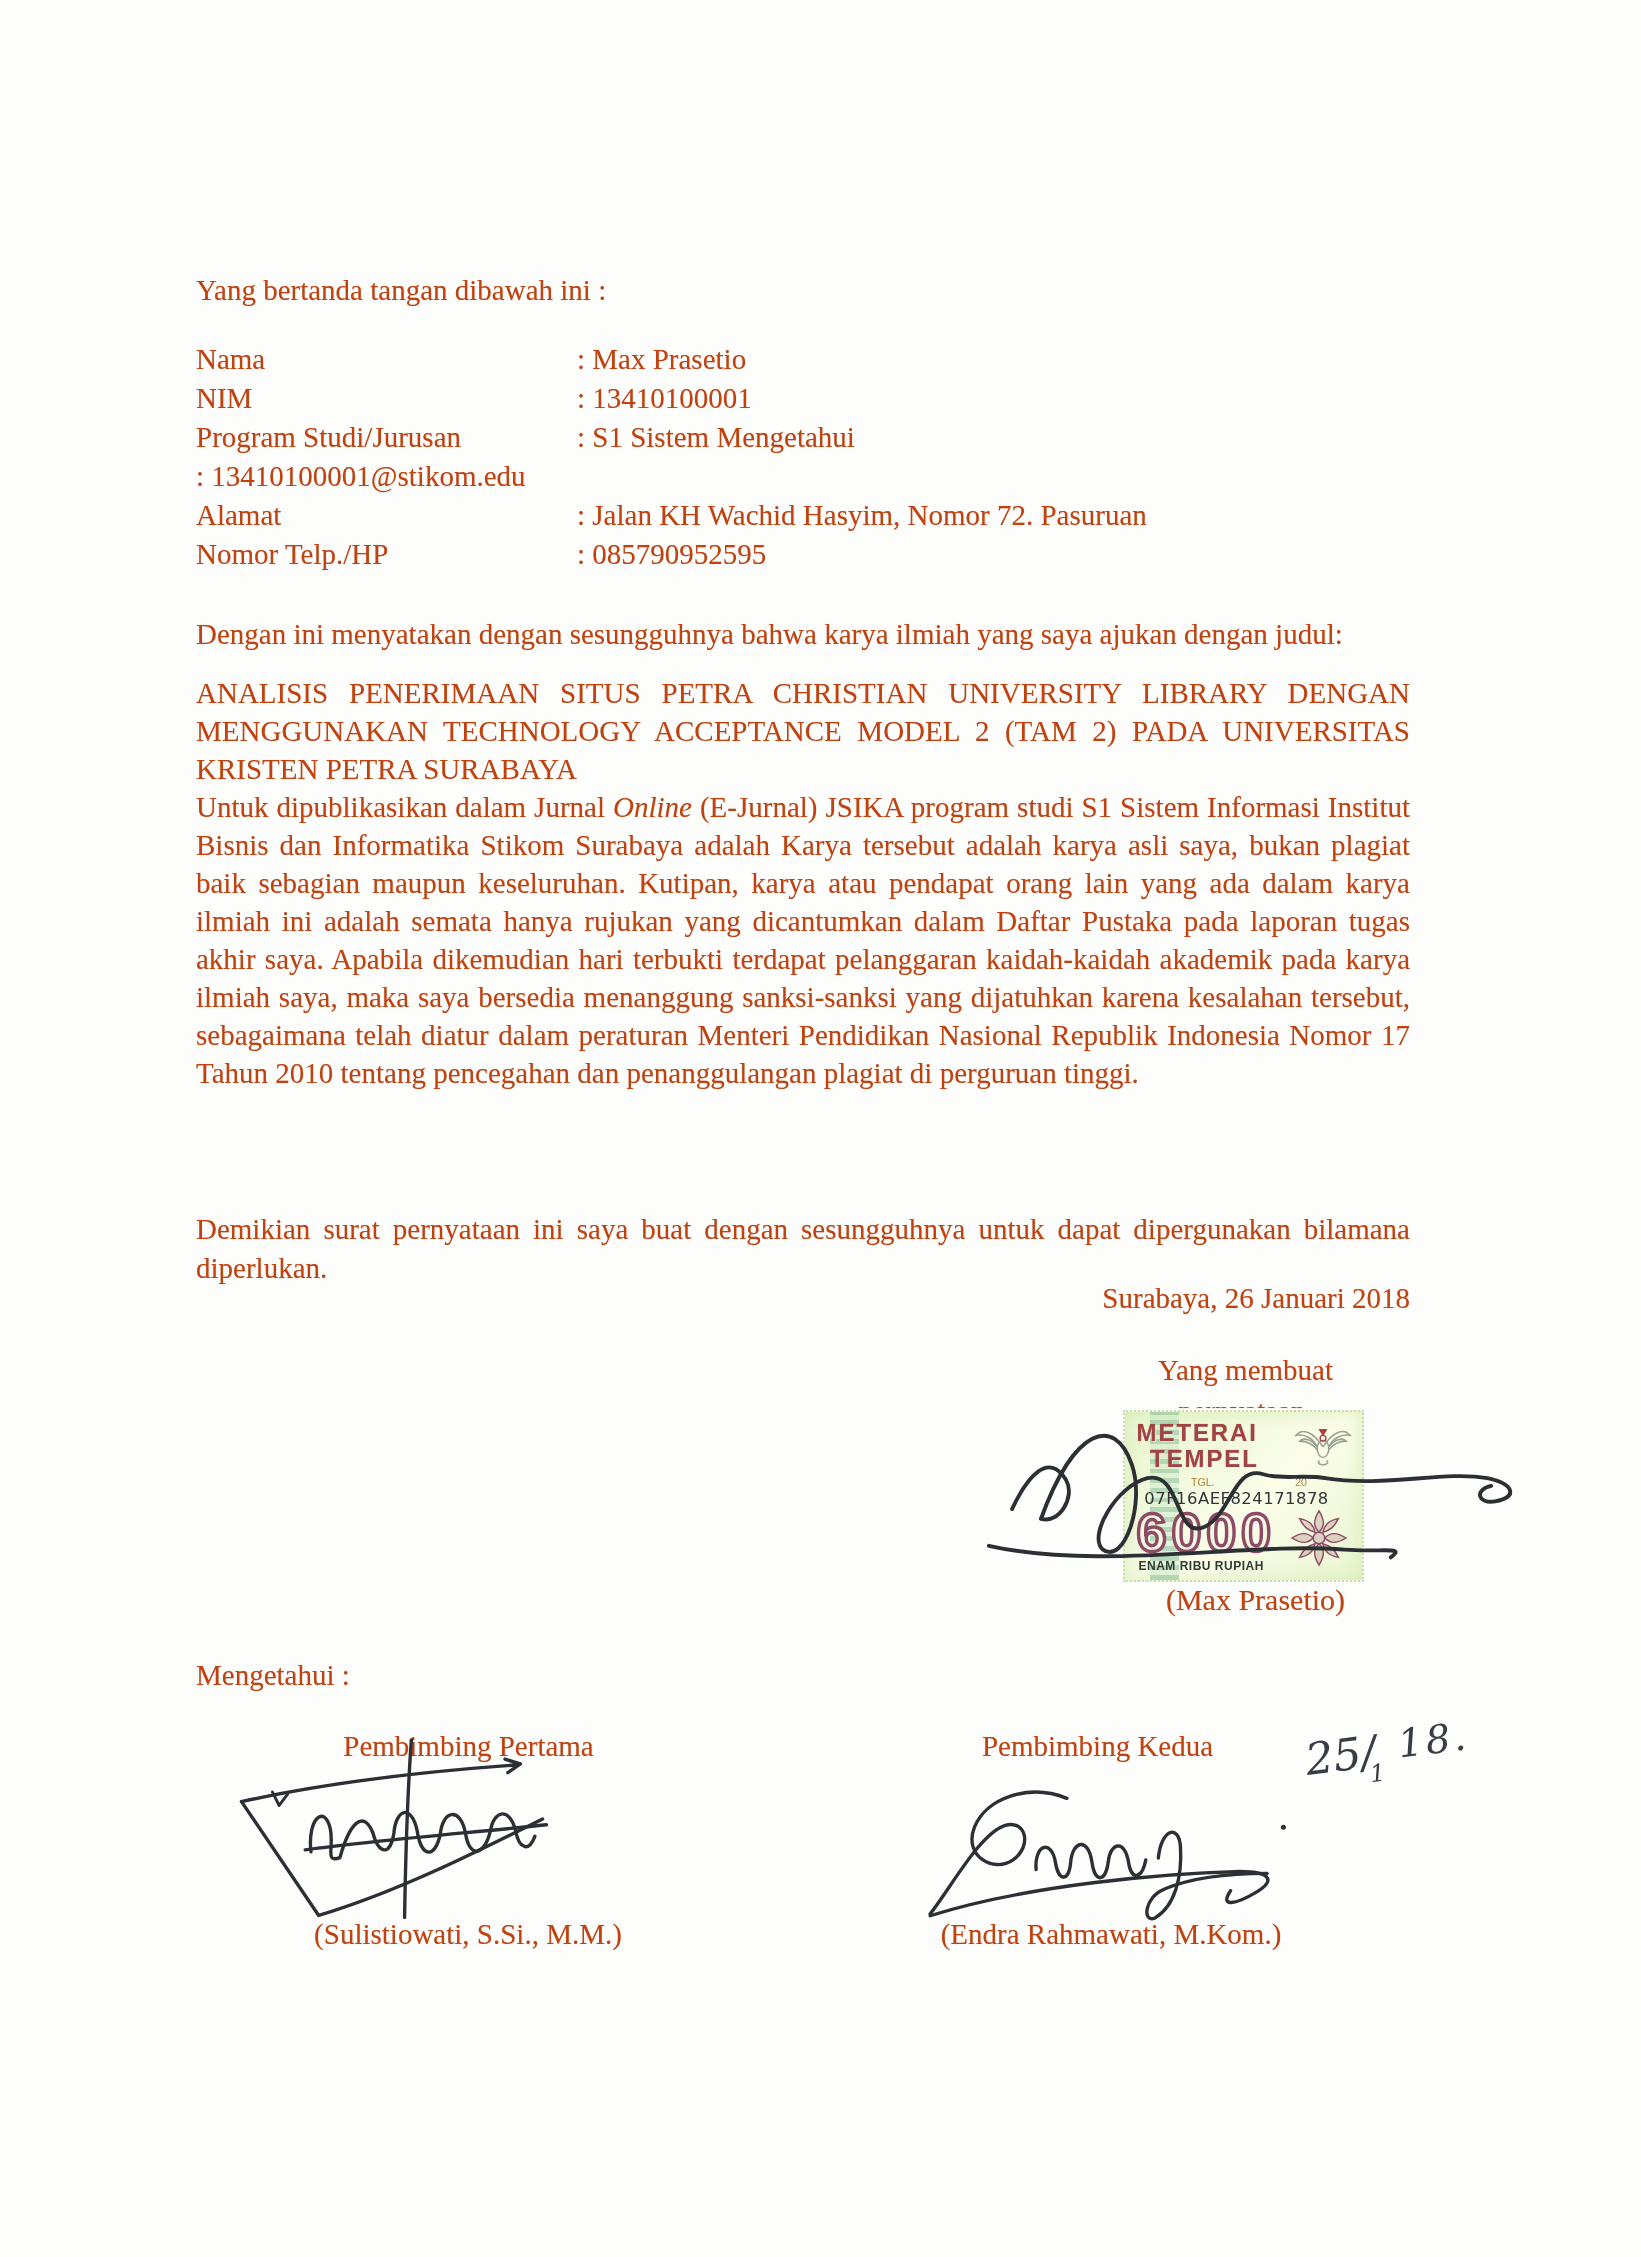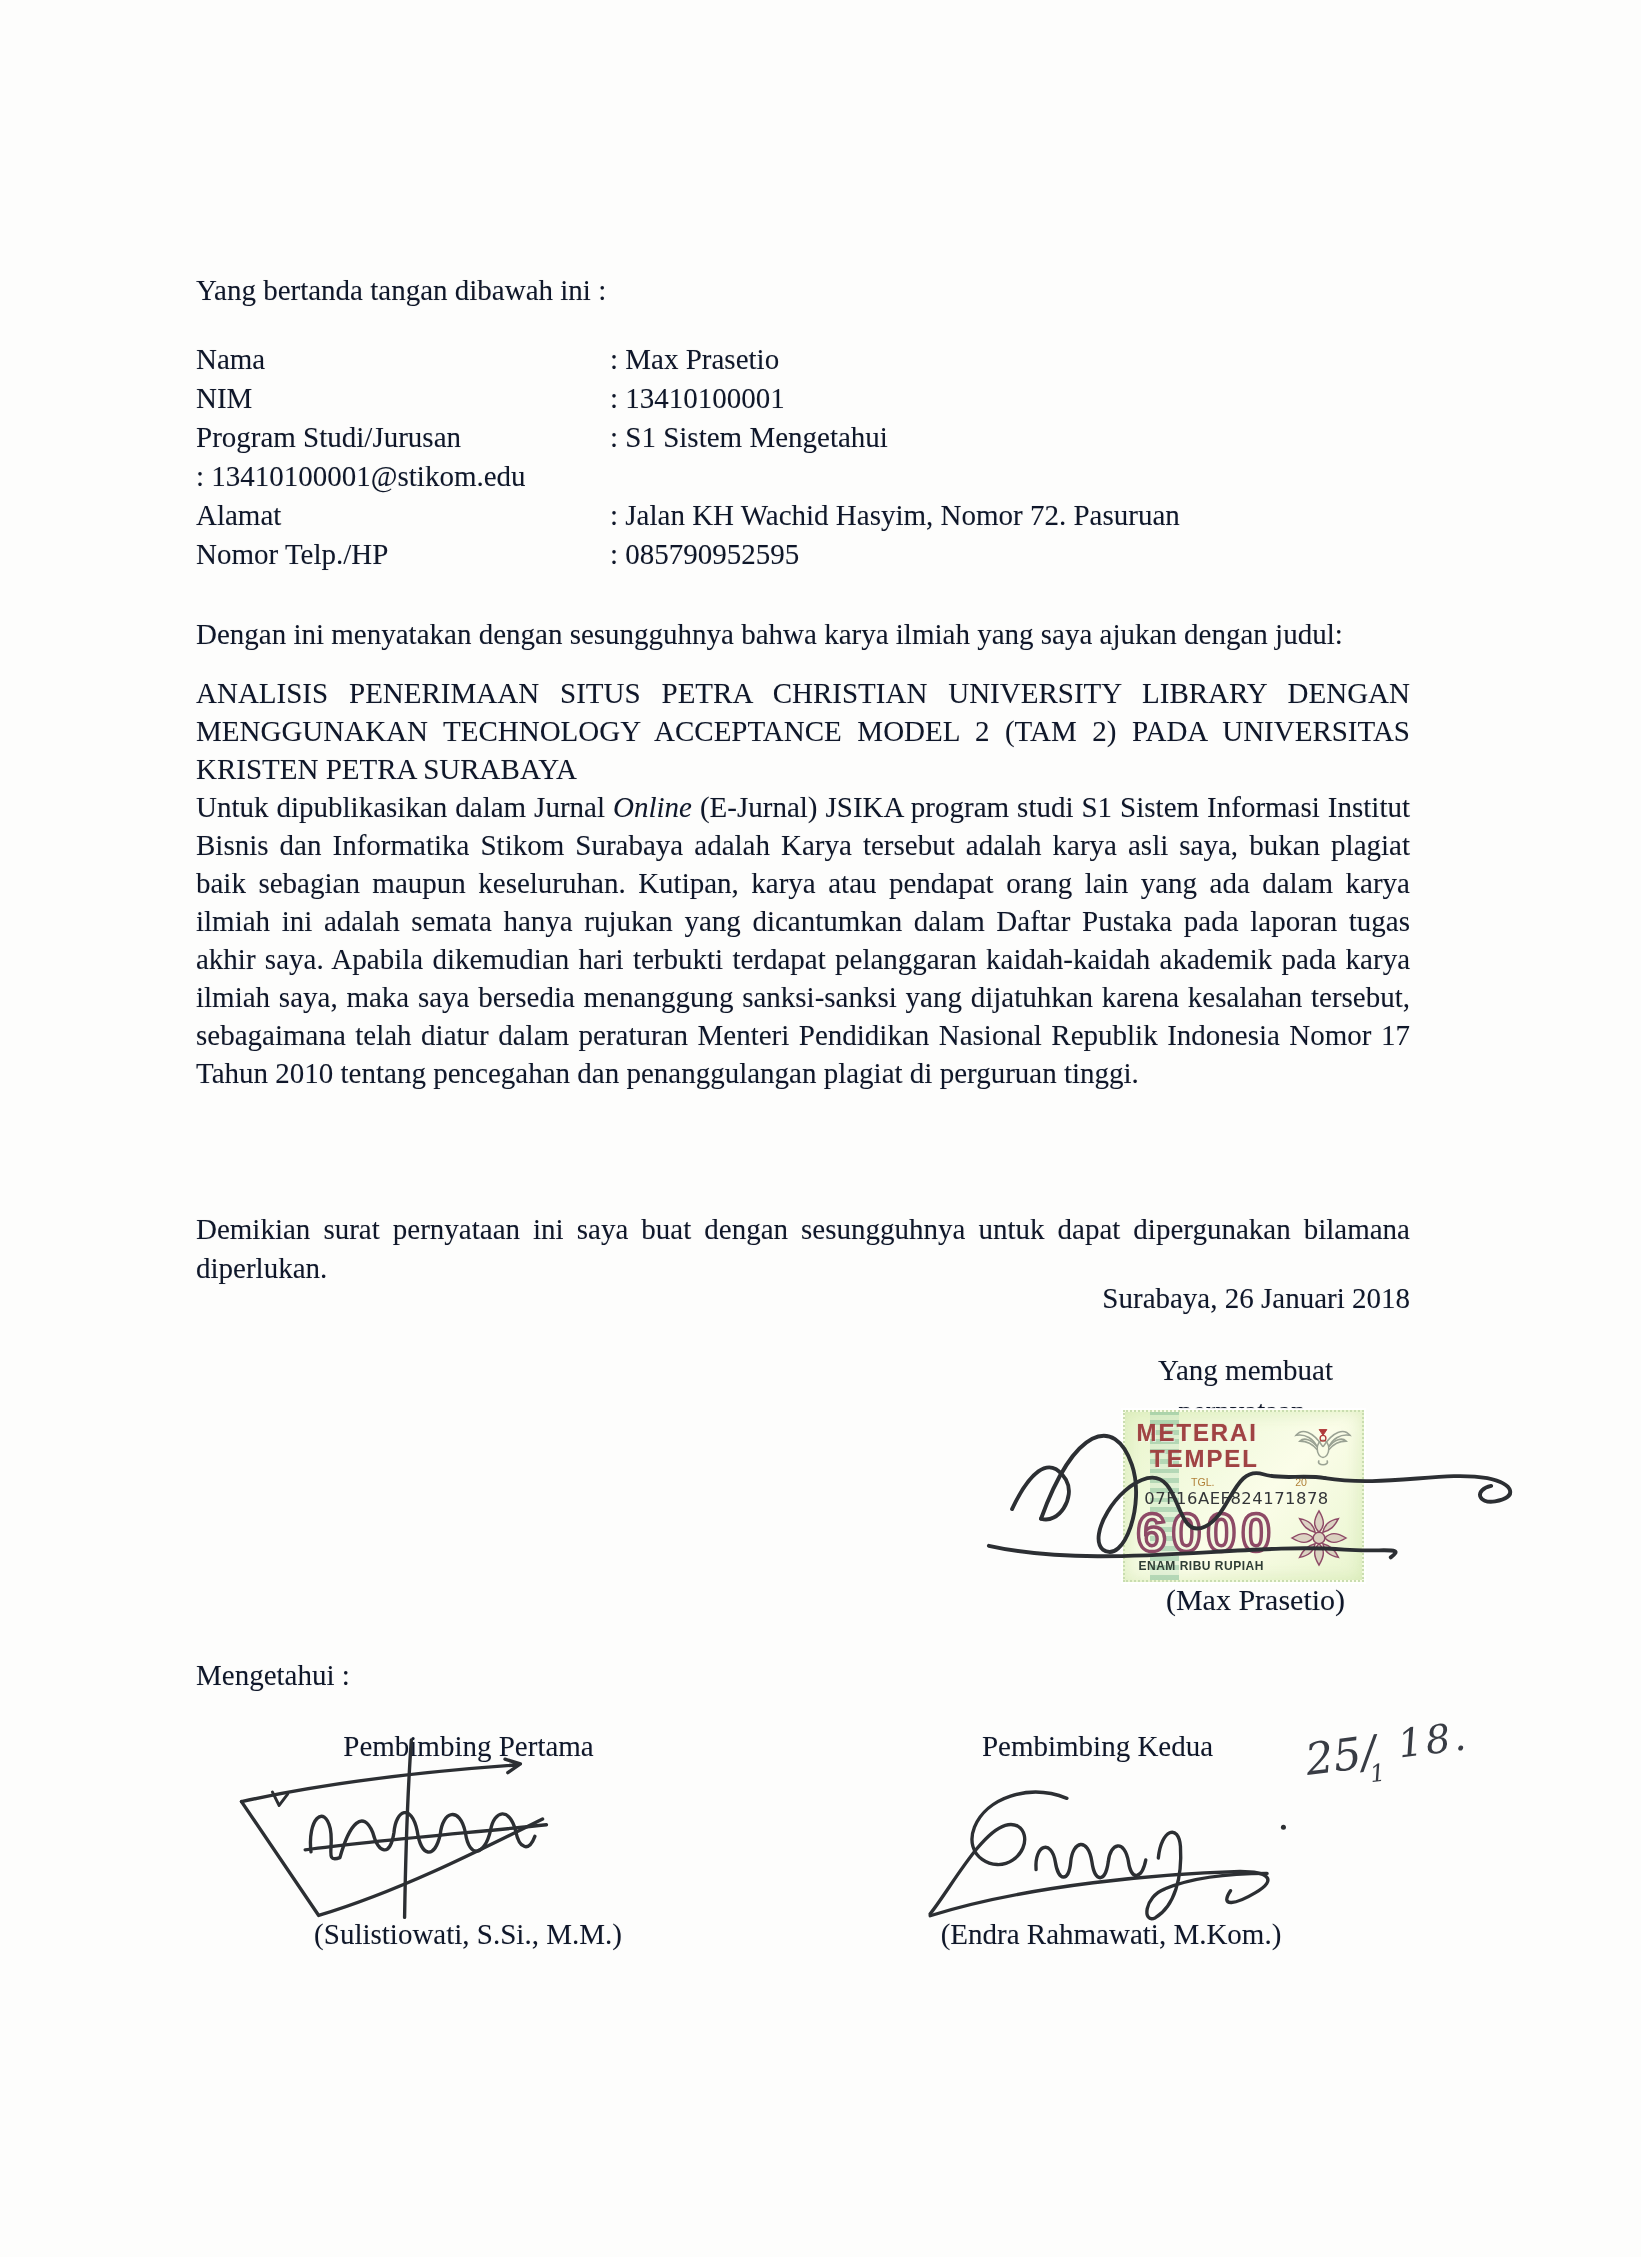--- a/index.html
+++ b/index.html
@@ -5,41 +5,41 @@
   html,body{margin:0;padding:0;background:#ffffff;}
   .page{
     position:relative;
     width:1641px;height:2257px;
     background:#fdfdfc;
     font-family:"Liberation Serif", serif;
     color:#3a3e41;
     overflow:hidden;
   }
   .abs{position:absolute;}
-  .ink{color:#0f172a;text-shadow:0 0 1px rgba(58,62,65,0.25);}
+  .ink{color:#c2410c;text-shadow:0 0 1px rgba(58,62,65,0.25);}
 
   
   .doc-title{
     left:196px;top:195px;width:1214px;
     text-align:center;
   }
   .doc-title span{
     display:inline-block;
     font-size:39px;font-weight:bold;letter-spacing:0.5px;
     color:#2d3134;
     border-bottom:3.9px solid #2f3538;
     padding-bottom:4.8px;
     text-shadow:0 0 1px rgba(45,49,52,0.3);
   }
 
   .intro{left:196px;top:274px;width:1214px;font-size:29px;}
 
   
   .fields{left:196px;top:340px;width:1214px;font-size:29px;}
-  .field-row{display:flex;height:39px;line-height:39px;gap:33px;}
+  .field-row{display:flex;height:39px;line-height:39px;}
   .field-label{width:381px;flex:0 0 381px;}
   .field-value{flex:1;}
 
   .statement-intro{left:196px;top:618px;width:1214px;font-size:29px;}
 
   .thesis-block{left:196px;top:674px;width:1214px;font-size:29px;line-height:38px;text-align:justify;}
   .thesis-title{text-align:justify;}
   .body-par{text-align:justify;}
 
   .closing{left:196px;top:1210px;width:1214px;font-size:29px;line-height:39px;text-align:justify;}

